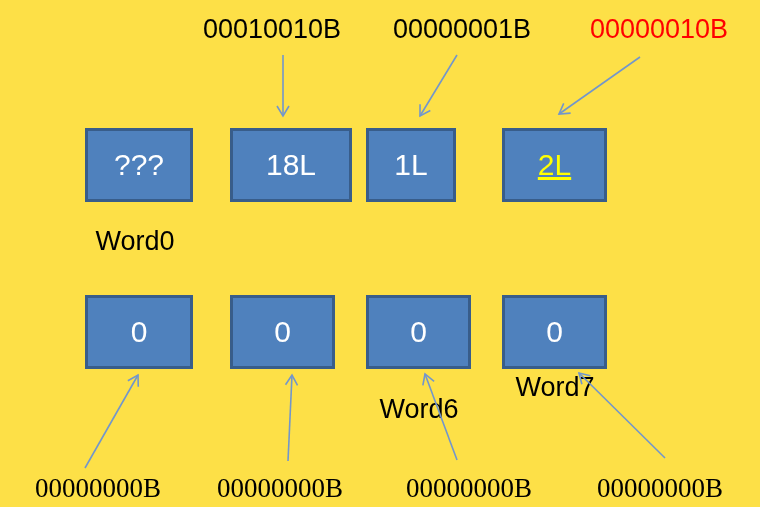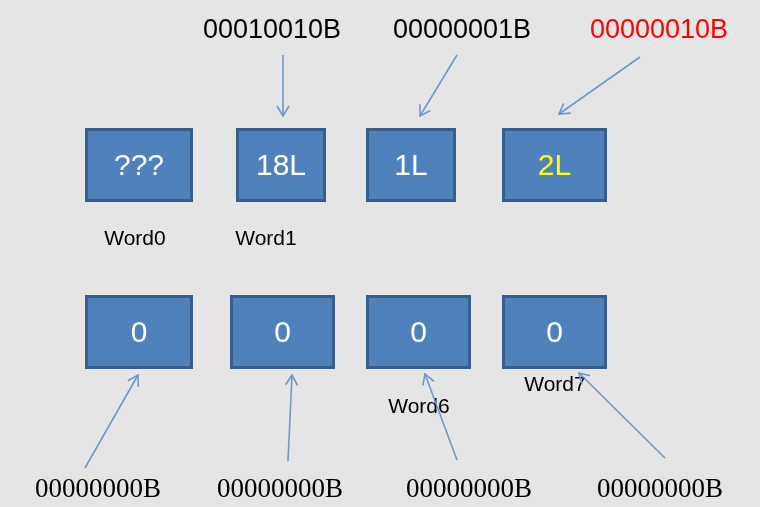--- a/index.html
+++ b/index.html
@@ -1,68 +1,67 @@
 <!DOCTYPE html>
 <html style="--box-fill: #4F81BD; --box-border: #385D8A; --box-text: #FFFFFF; --highlight-text: #FFFF00; --alert-text: #FF0000; --text: #000000; --arrow: #7296CC;"><head>
 <meta charset="utf-8">
 <style>
   html,body{margin:0;padding:0;background:#fff;}
   .canvas{
-    position:relative;width:760px;height:507px;background:#e5e5e5;
+    position:relative;width:760px;height:507px;background:#fde047;
     font-family:"Liberation Sans",sans-serif;overflow:hidden;
   }
   .blabel{
     position:absolute;width:140px;text-align:center;
     font-size:27px;color:var(--text);white-space:nowrap;letter-spacing:0px;
   }
   .blabel.bottom{width:152px;font-family:Liberation Serif, serif;}
   .blabel.red{color:var(--alert-text);}
   .box{
     position:absolute;height:74px;box-sizing:border-box;
     background:var(--box-fill);border:3px solid var(--box-border);
     display:flex;align-items:center;justify-content:center;
   }
   .box .val{
     font-size:30px;color:var(--box-text);line-height:1;
   }
-  .box .val.highlight{color:var(--highlight-text);}
+  .box .val.highlight{color:var(--highlight-text);text-decoration:underline;}
   .wlabel{
     position:absolute;width:90px;text-align:center;
-    font-size:21px;color:var(--text);white-space:nowrap;
+    font-size:27px;color:var(--text);white-space:nowrap;
   }
   svg.arrows{
     position:absolute;left:0;top:0;width:760px;height:507px;
     pointer-events:none;
   }
   svg.arrows line{stroke:var(--arrow);stroke-width:1.6;}
 </style>
 </head>
 <body>
 
 <div class="canvas">
 
   <div class="blabel" style="left:202px;top:14px">00010010B</div>
   <div class="blabel" style="left:392px;top:14px">00000001B</div>
   <div class="blabel red" style="left:589px;top:14px">00000010B</div>
 
   <div class="box" style="left:85px;top:128px;width:108px">
     <span class="val">???</span>
   </div>
-  <div class="box" style="left:236px;top:128px;width:90px">
+  <div class="box" style="left:230px;top:128px;width:122px">
     <span class="val">18L</span>
   </div>
   <div class="box" style="left:366px;top:128px;width:90px">
     <span class="val">1L</span>
   </div>
   <div class="box" style="left:502px;top:128px;width:105px">
     <span class="val highlight">2L</span>
   </div>
 
   <div class="wlabel" style="left:90px;top:226px">Word0</div>
-  <div class="wlabel" style="left:221px;top:226px">Word1</div>
 
   <div class="box" style="left:85px;top:295px;width:108px">
     <span class="val">0</span>
   </div>
   <div class="box" style="left:230px;top:295px;width:105px">
     <span class="val">0</span>
   </div>
   <div class="box" style="left:366px;top:295px;width:105px">
     <span class="val">0</span>
   </div>

